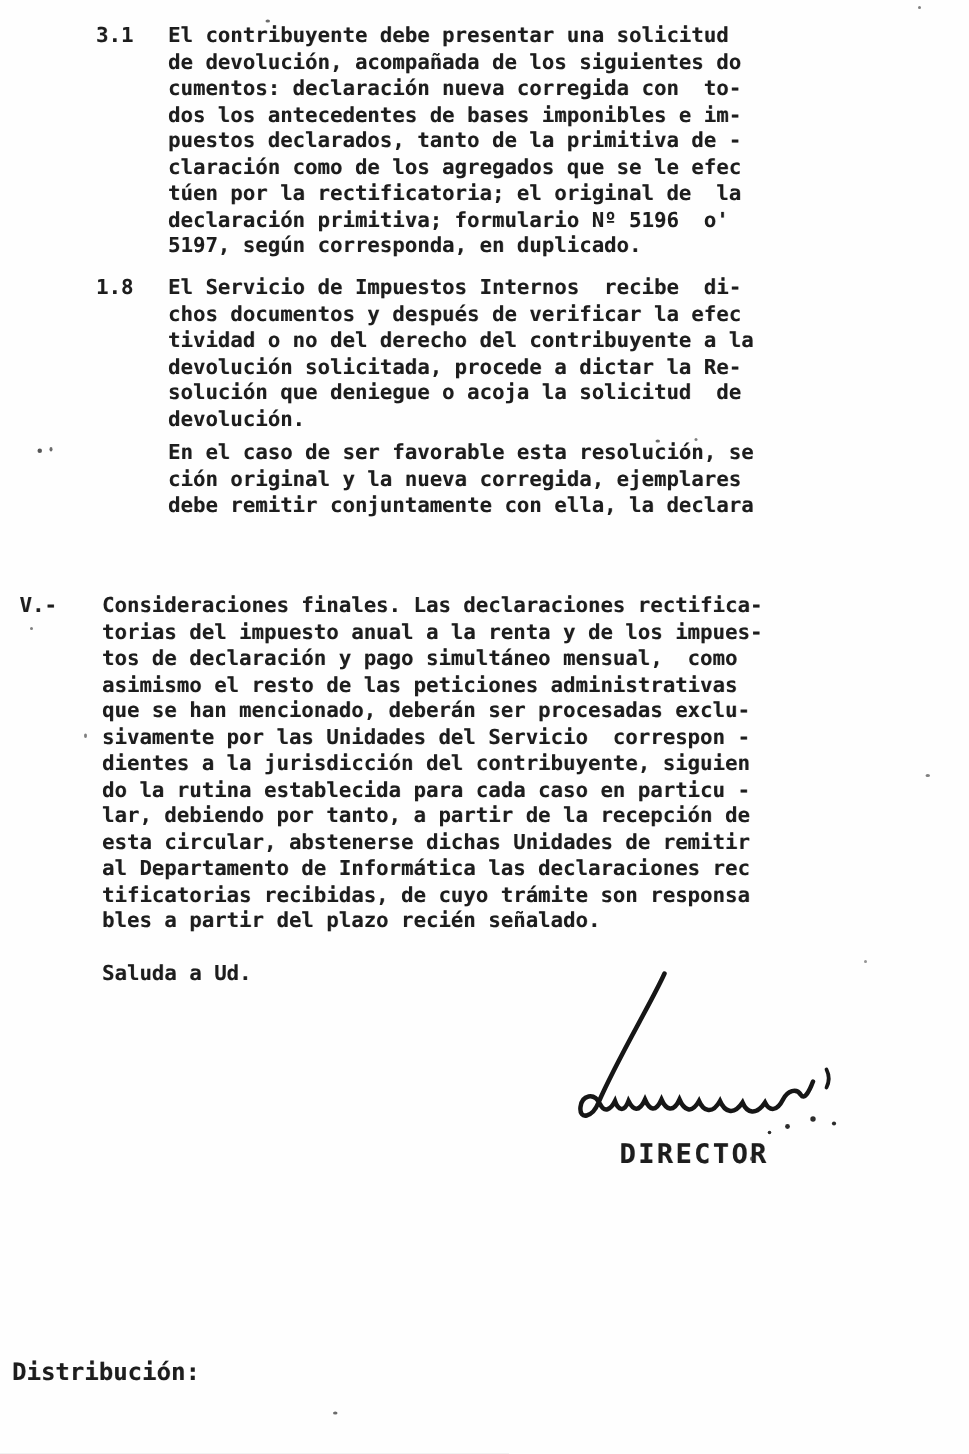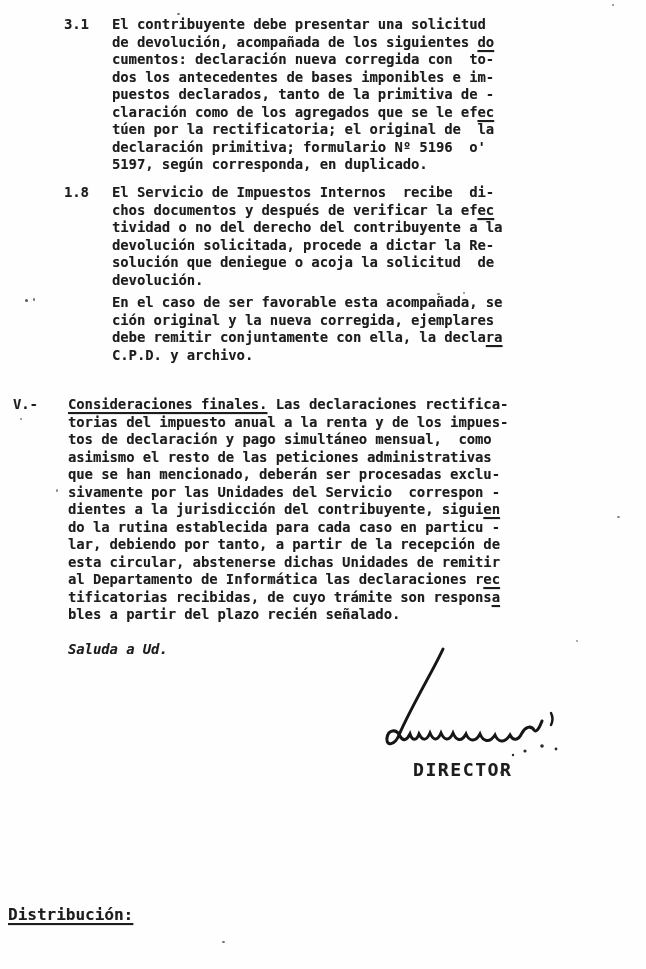--- a/index.html
+++ b/index.html
@@ -13,43 +13,43 @@
     font-family:"DejaVu Sans Mono","Liberation Mono",monospace;
     font-weight:700;
     color:#1d1d1d;
     text-shadow:0.3px 0.3px 0 rgba(10,10,10,0.35);
   }
   .block{position:absolute;white-space:pre;}
   .body-text{font-size:13.8px;line-height:17.5px;}
   .item{display:flex;}
   .item .num{width:48px;flex:0 0 48px;}
   .tl{white-space:pre;}
-  .u{text-decoration:underline;text-decoration-thickness:2px;text-underline-offset:3px;}
-  .closing{font-size:13.8px;line-height:17.5px;font-style:italic;}
+  .u{text-decoration-thickness:2px;text-underline-offset:3px;}
+  .closing{font-size:13.8px;line-height:17.5px;}
   .director{font-size:18px;letter-spacing:1.6px;}
   .dist-title{font-size:16px;line-height:18px;}
   .sig-svg{position:absolute;left:385px;top:645px;}
   .speck{position:absolute;background:#2c2c2c;border-radius:50%;}
 </style>
 </head>
 <body>
 
 <div class="page">
 
   <section class="block body-text item" style="left:64px;top:16px;">
     <span class="num">3.1</span>
     <div><div class="tl"><span>El contribuyente debe presentar una solicitud</span></div><div class="tl"><span>de devolución, acompañada de los siguientes </span><span class="u">do</span></div><div class="tl"><span>cumentos: declaración nueva corregida con  to-</span></div><div class="tl"><span>dos los antecedentes de bases imponibles e im-</span></div><div class="tl"><span>puestos declarados, tanto de la primitiva de -</span></div><div class="tl"><span>claración como de los agregados que se le ef</span><span class="u">ec</span></div><div class="tl"><span>túen por la rectificatoria; el original de  la</span></div><div class="tl"><span>declaración primitiva; formulario Nº 5196  o'</span></div><div class="tl"><span>5197, según corresponda, en duplicado.</span></div></div>
   </section>
 
   <section class="block body-text item" style="left:64px;top:184px;">
     <span class="num">1.8</span>
     <div><div class="tl"><span>El Servicio de Impuestos Internos  recibe  di-</span></div><div class="tl"><span>chos documentos y después de verificar la ef</span><span class="u">ec</span></div><div class="tl"><span>tividad o no del derecho del contribuyente a la</span></div><div class="tl"><span>devolución solicitada, procede a dictar la Re-</span></div><div class="tl"><span>solución que deniegue o acoja la solicitud  de</span></div><div class="tl"><span>devolución.</span></div></div>
   </section>
 
-  <section class="block body-text" style="left:112px;top:294px;"><div class="tl"><span>En el caso de ser favorable esta acompañada, se</span></div><div class="tl"><span>ción original y la nueva corregida, ejemplares</span></div><div class="tl"><span>debe remitir conjuntamente con ella, la decla</span><span class="u">ra</span></div><div class="tl"><span>C.P.D. y archivo.</span></div></section>
+  <section class="block body-text" style="left:112px;top:294px;"><div class="tl"><span>En el caso de ser favorable esta resolución, se</span></div><div class="tl"><span>ción original y la nueva corregida, ejemplares</span></div><div class="tl"><span>debe remitir conjuntamente con ella, la decla</span><span class="u">ra</span></div></section>
 
   <section class="block body-text item" style="left:13px;top:396px;">
     <span class="num" style="width:55px;flex:0 0 55px;">V.-</span>
     <div><div class="tl"><span class="u">Consideraciones finales.</span><span> Las declaraciones rectifica-</span></div><div class="tl"><span>torias del impuesto anual a la renta y de los impues-</span></div><div class="tl"><span>tos de declaración y pago simultáneo mensual,  como</span></div><div class="tl"><span>asimismo el resto de las peticiones administrativas</span></div><div class="tl"><span>que se han mencionado, deberán ser procesadas exclu-</span></div><div class="tl"><span>sivamente por las Unidades del Servicio  correspon -</span></div><div class="tl"><span>dientes a la jurisdicción del contribuyente, sigui</span><span class="u">en</span></div><div class="tl"><span>do la rutina establecida para cada caso en particu -</span></div><div class="tl"><span>lar, debiendo por tanto, a partir de la recepción de</span></div><div class="tl"><span>esta circular, abstenerse dichas Unidades de remitir</span></div><div class="tl"><span>al Departamento de Informática las declaraciones r</span><span class="u">ec</span></div><div class="tl"><span>tificatorias recibidas, de cuyo trámite son respons</span><span class="u">a</span></div><div class="tl"><span>bles a partir del plazo recién señalado.</span></div></div>
   </section>
 
   <div class="block closing" style="left:68px;top:641px;">Saluda a Ud.</div>
 
   <svg class="sig-svg" width="190" height="120" viewBox="0 0 190 120">
     <path d="M58 4 C 50 22, 26 62, 14 90 C 10 100, 1 102, 2 93 C 3 85, 11 83, 15 91 C 18 97, 22 95, 25 89 C 27 95, 31 97, 34 89 C 37 95, 41 97, 45 88 C 48 95, 52 97, 56 88 C 59 95, 64 97, 68 88 C 71 95, 76 98, 81 89 C 84 96, 90 98, 95 89 C 98 96, 104 99, 110 90 C 113 97, 119 99, 125 90 C 128 96, 133 96, 137 88 C 140 82, 146 80, 149 85 C 151 88, 154 84, 157 76" fill="none" stroke="#161616" stroke-width="3" stroke-linecap="round"></path>

